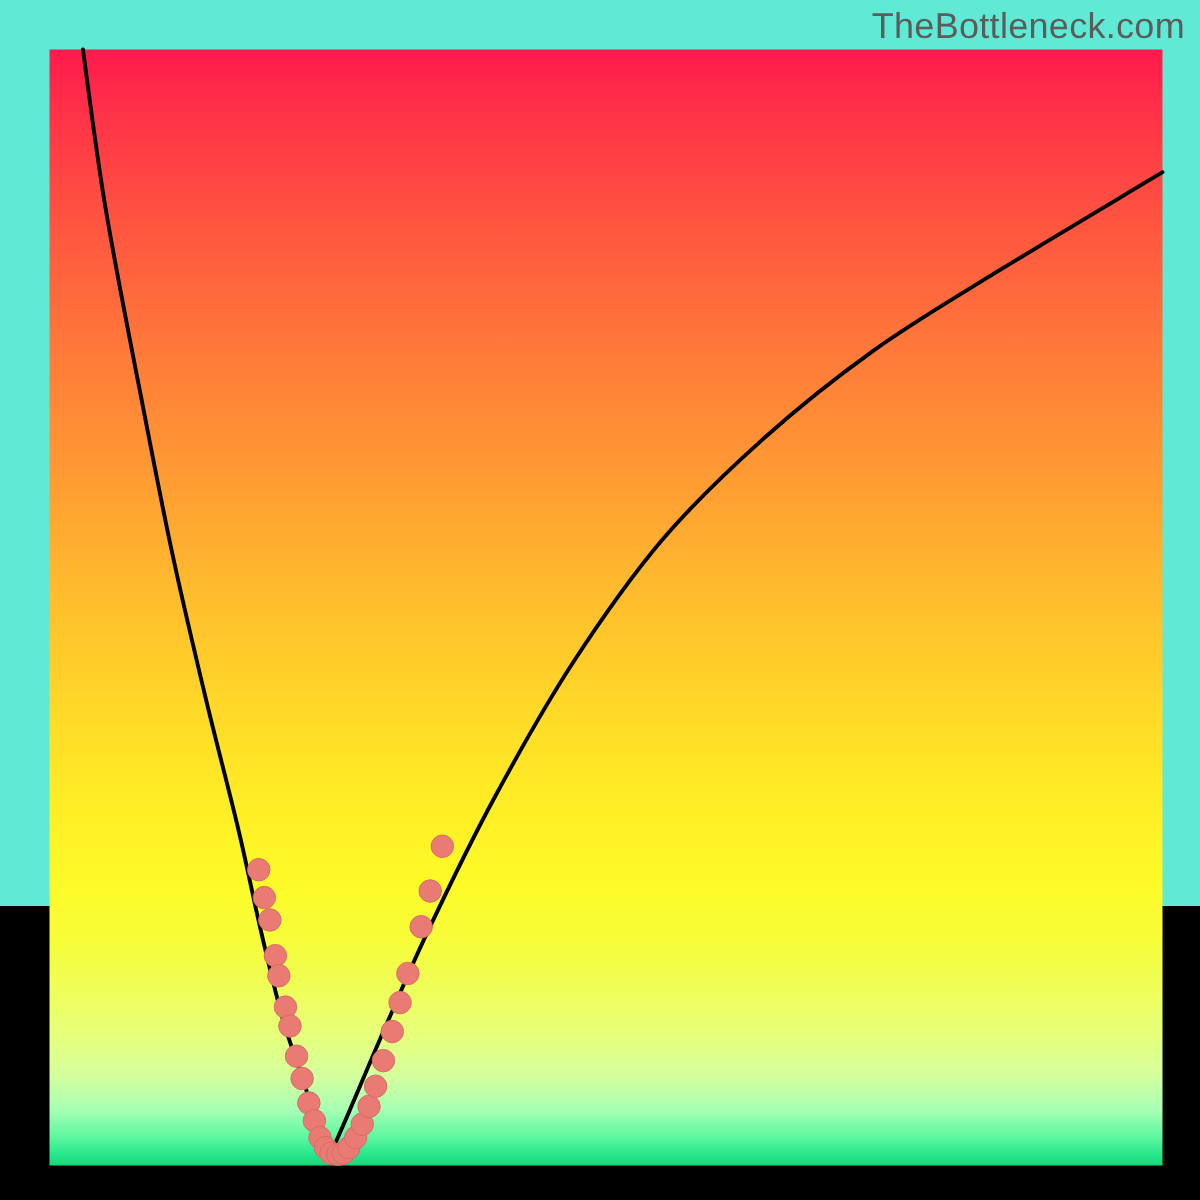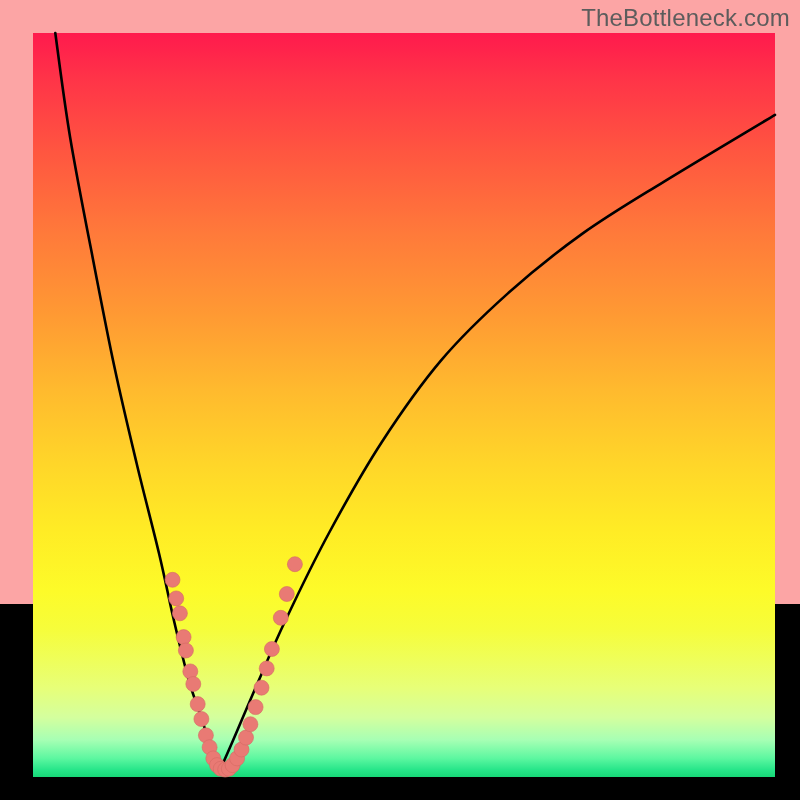--- a/index.html
+++ b/index.html
@@ -8,21 +8,21 @@
     width: 800px;
     height: 800px;
     background: #000;
     overflow: hidden;
     font-family: Arial, Helvetica, sans-serif;
   }
   .stage {
     position: relative;
     width: 800px;
     height: 604px;
-    background: #fca5a5;
+    background: #5eead4;
   }
   .plot {
     position: absolute;
     left: 33px;
     top: 33px;
     width: 742px;
     height: 744px;
     
     background:
       linear-gradient(to bottom,

